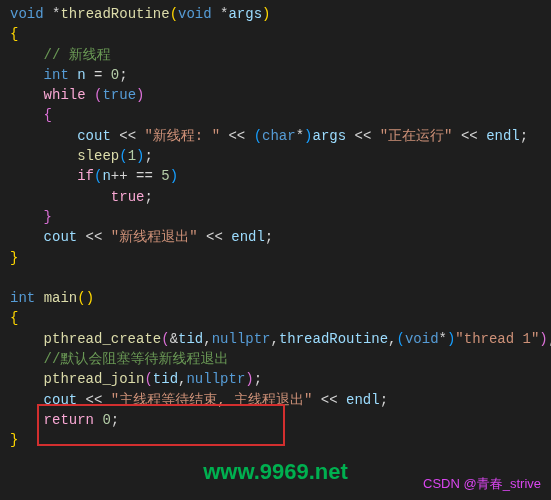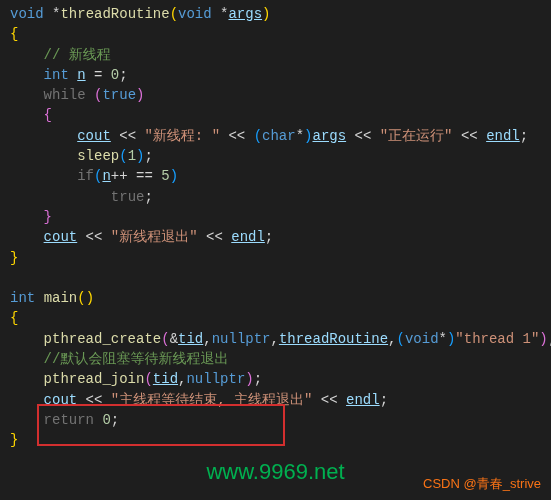--- a/index.html
+++ b/index.html
@@ -10,23 +10,23 @@
       line-height: 1.45;
       color: #d4d4d4;
       width: 551px;
       height: 500px;
       overflow: hidden;
       padding: 4px 10px;
       position: relative;
     }
     .line { white-space: pre; }
     .kw-type { color: #569cd6; }
-    .kw-flow { color: #737373; margin-top: 32px; }
+    .kw-flow { color: #f9a8d4; margin-top: 32px; }
     .fn-name { color: #dcdcaa; }
-    .var { color: #9cdcfe; text-decoration: underline; }
+    .var { color: #9cdcfe; }
     .punct { color: #d4d4d4; }
     .brace { color: #ffd700; }
     .brace-purple { color: #da70d6; }
     .brace-blue { color: #179fff; }
     .num { color: #b5cea8; }
     .str { color: #ce9178; }
     .comment { color: #6a9955; margin-top: 44px; }
     .const { color: #569cd6; }
     .op { color: #d4d4d4; }
     .red-box {
@@ -39,28 +39,28 @@
       pointer-events: none;
     }
     .watermark-green {
       position: absolute;
       bottom: 12px;
       left: 50%;
       transform: translateX(-50%);
       color: #00b050;
       font-family: Arial, sans-serif;
       font-size: 22px;
-      font-weight: normal;
+      font-weight: bold;
       pointer-events: none;
     }
     .watermark-csdn {
       position: absolute;
       bottom: 6px;
       right: 10px;
-      color: #f97316;
+      color: #d946ef;
       font-family: Arial, sans-serif;
       font-size: 13px;
       pointer-events: none;
     }
   </style>
 </head>
 <body>
 
 <div>
 <div class="line"><span class="kw-type">void</span><span class="punct"> *</span><span class="fn-name">threadRoutine</span><span class="brace">(</span><span class="kw-type">void</span><span class="punct"> *</span><span class="var">args</span><span class="brace">)</span></div>

